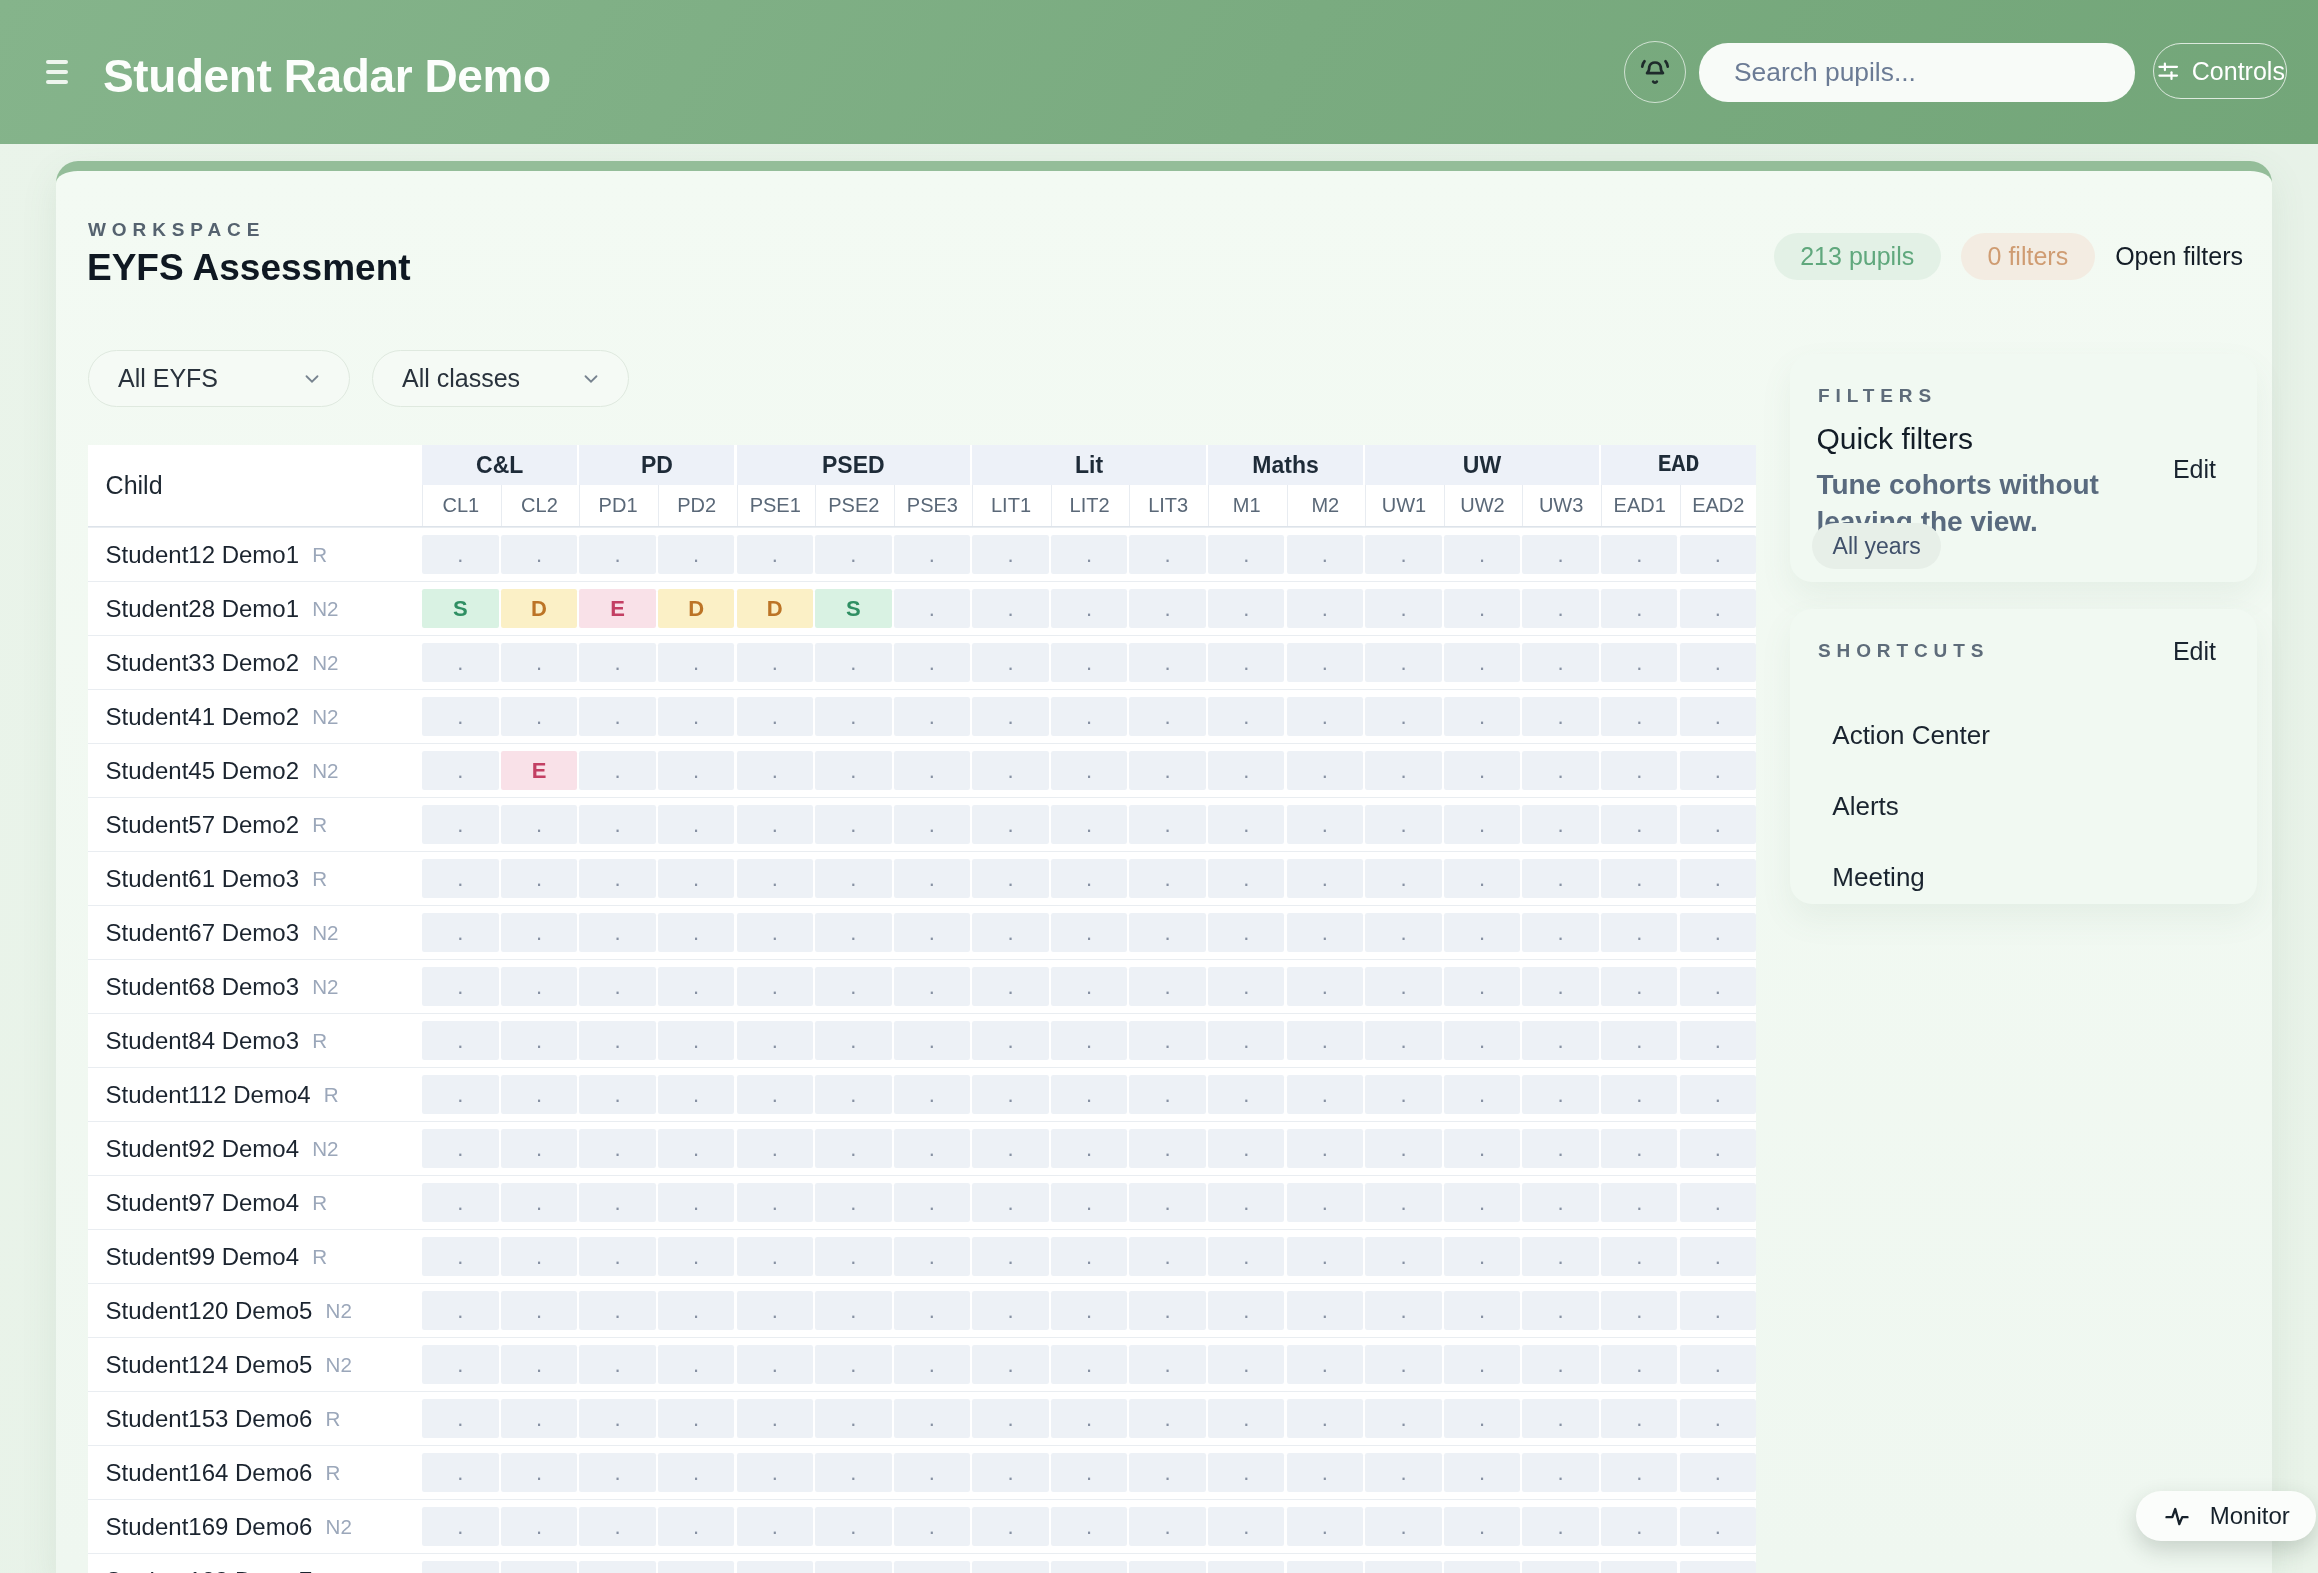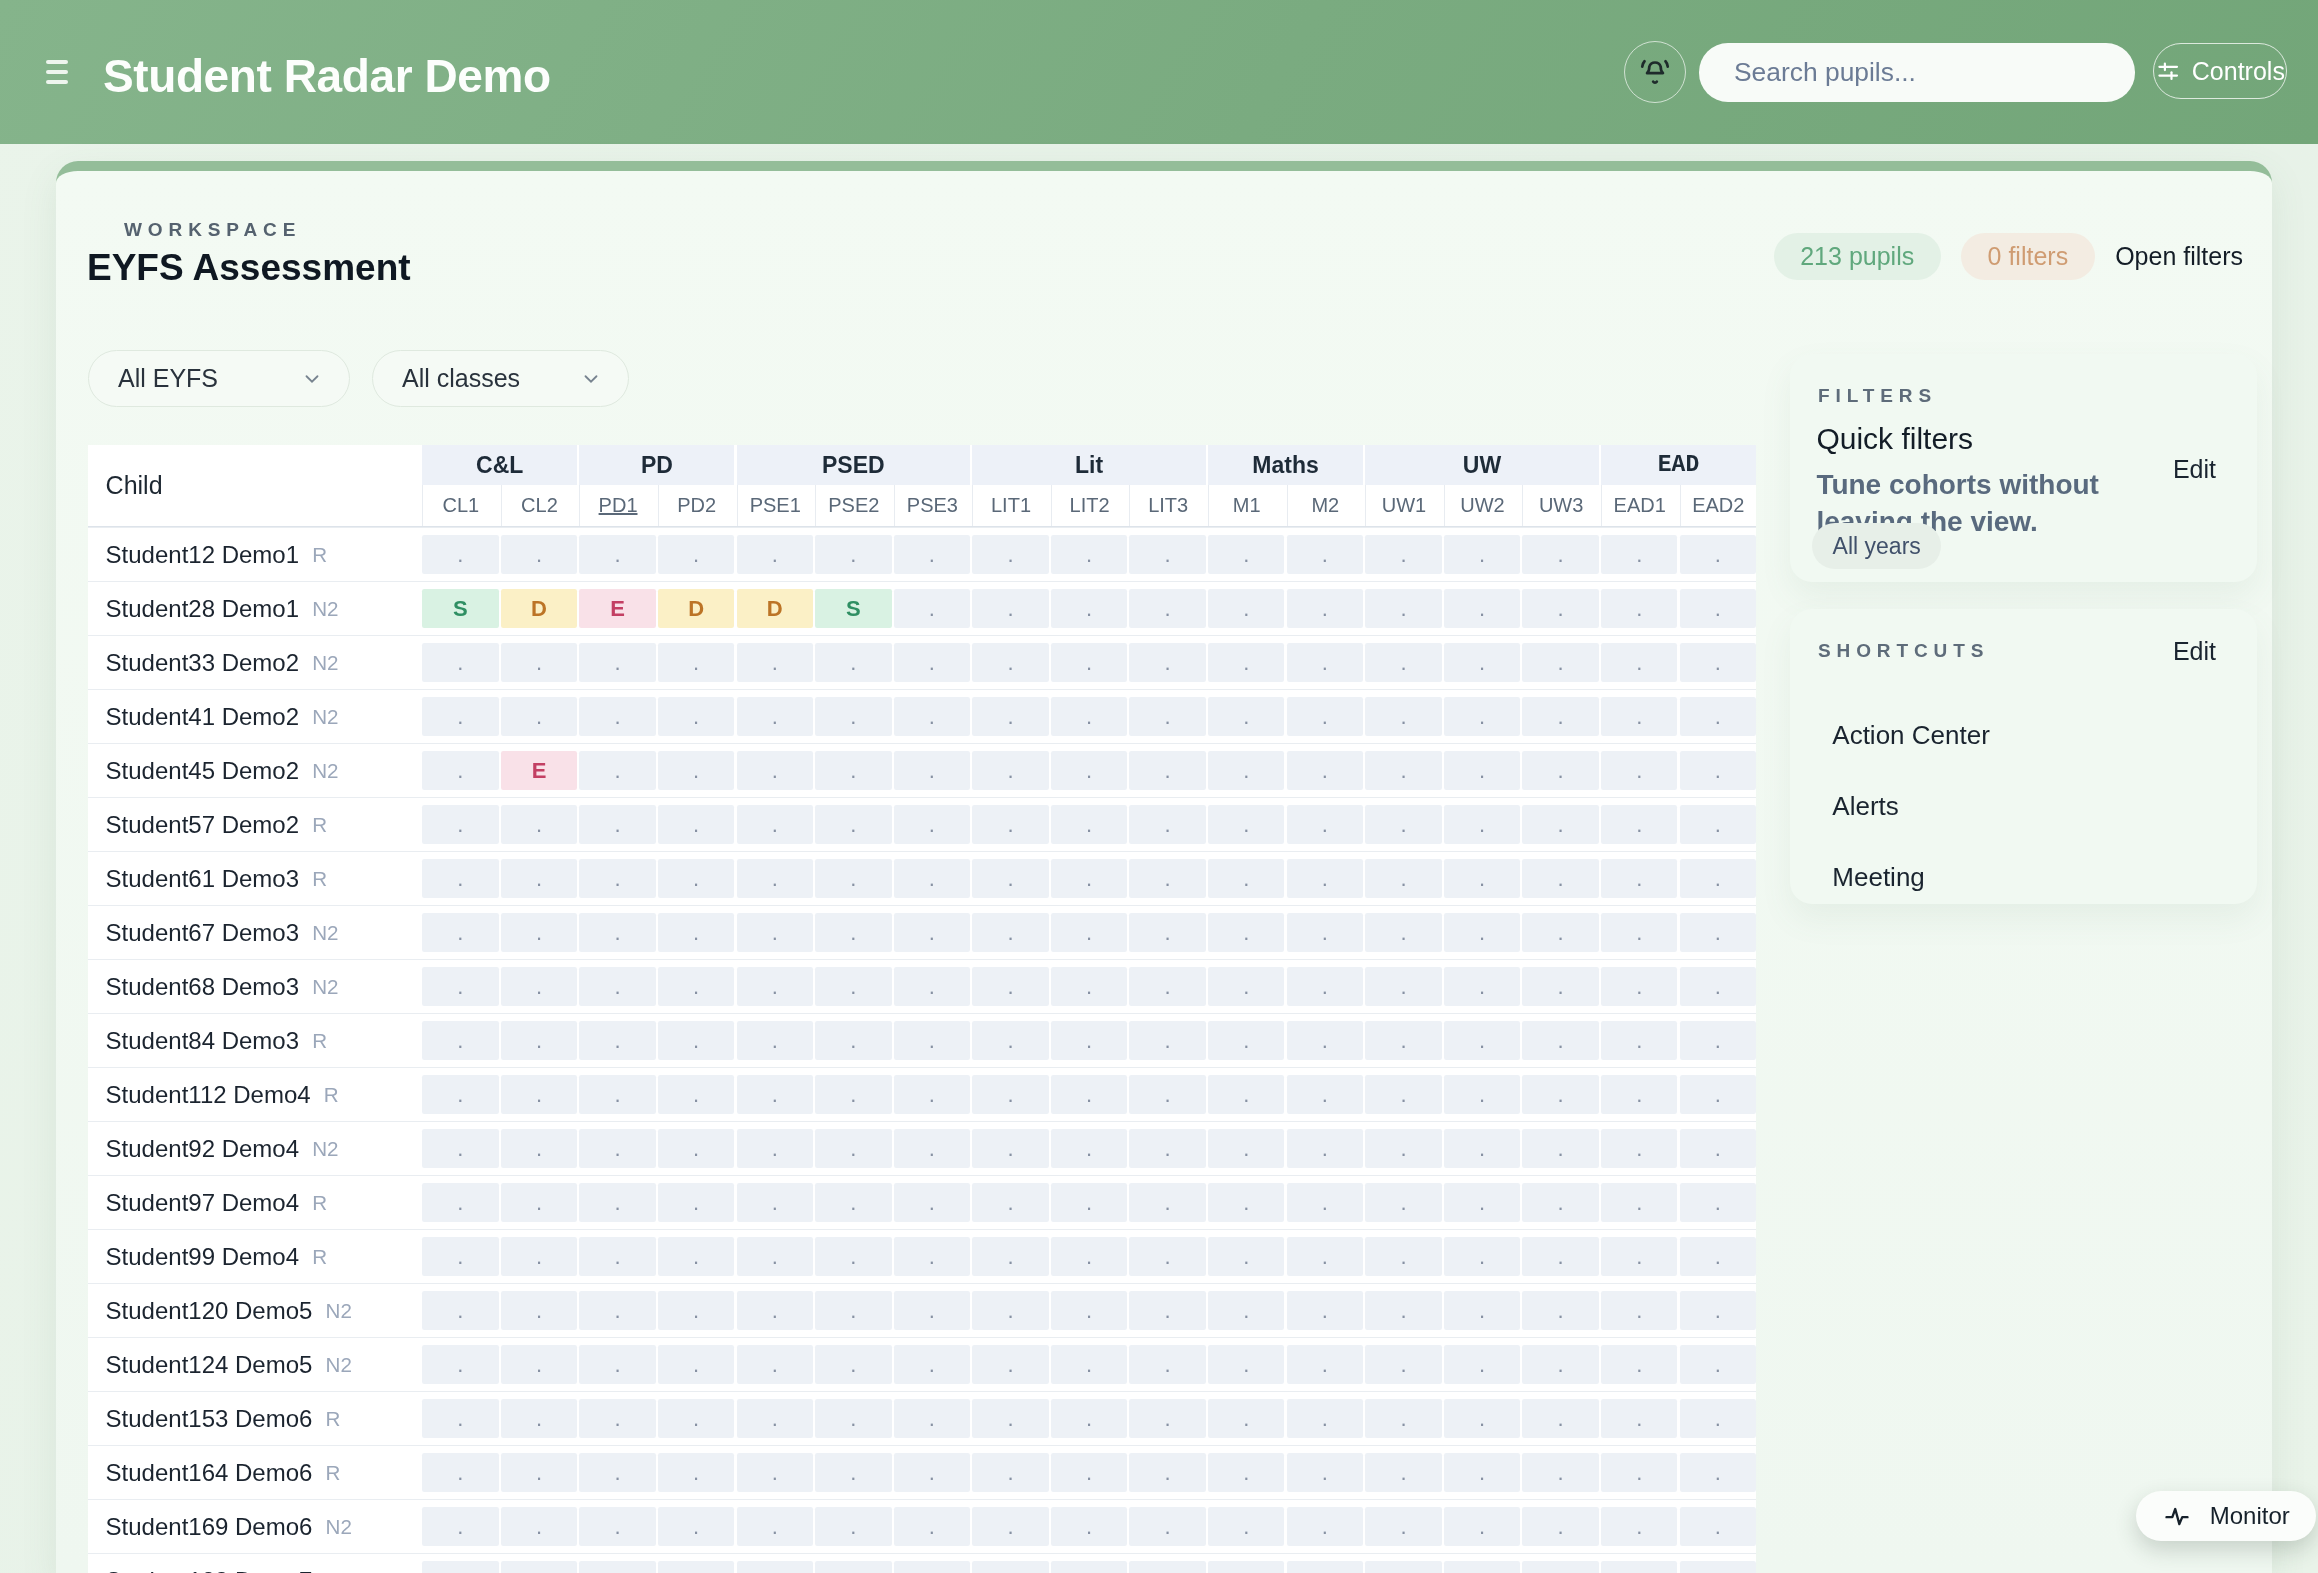--- a/index.html
+++ b/index.html
@@ -35,21 +35,21 @@
   
   .main-card {
     position:absolute; left:56px; top:161px; width:2216px; height:1413px;
     border-radius:22px 22px 0 0;
     background: linear-gradient(180deg,#f3faf3 0%, #eff7f0 100%);
     border-top:10.3px solid #94bd99;
     box-shadow: 0 13.2px 37px rgba(80,120,90,0.10);
   }
 
   .ws-label { position:absolute; left:32px; top:48px; font-size:19px; font-weight:600;
-    letter-spacing:5.9px; color:#55626f;margin-left:36px; }
+    letter-spacing:5.9px; color:#55626f; }
   .ws-title { position:absolute; left:31px; top:76px; font-size:37px; font-weight:bold; color:#0f1822; }
 
   .badges { position:absolute; right:29px; top:62px; display:flex; align-items:center; gap:20.6px; }
   .badge { height:47px; border-radius:23.5px; display:flex; align-items:center; padding:0 26.4px; font-size:25px; }
   .badge-pupils { background:#e3f1e6; color:#60a87d; }
   .badge-filters { background:#f3ece2; color:#cf9c72; }
   .open-filters { font-size:25px; color:#141d27; font-weight:500; background:none; border:none;
     cursor:pointer; font-family:inherit; }
 
   
@@ -180,21 +180,21 @@
           <div class="child-cell">Child</div>
           <div class="group-cell" style="grid-area: 1 / span 2;">C&amp;L</div>
           <div class="group-cell" style="grid-area: 1 / span 2;">PD</div>
           <div class="group-cell" style="grid-area: 1 / span 3;">PSED</div>
           <div class="group-cell" style="grid-area: 1 / span 3;">Lit</div>
           <div class="group-cell" style="grid-area: 1 / span 2;">Maths</div>
           <div class="group-cell" style="grid-area: 1 / span 3;">UW</div>
           <div class="group-cell" style="grid-area: 1 / span 2; font-family: Liberation Mono, monospace;">EAD</div>
           <div class="sub-cell" style="grid-row: 2;">CL1</div>
           <div class="sub-cell" style="grid-row: 2;">CL2</div>
-          <div class="sub-cell" style="grid-row: 2; text-decoration: underline;">PD1</div>
+          <div class="sub-cell" style="grid-row: 2;">PD1</div>
           <div class="sub-cell" style="grid-row: 2;">PD2</div>
           <div class="sub-cell" style="grid-row: 2;">PSE1</div>
           <div class="sub-cell" style="grid-row: 2;">PSE2</div>
           <div class="sub-cell" style="grid-row: 2;">PSE3</div>
           <div class="sub-cell" style="grid-row: 2;">LIT1</div>
           <div class="sub-cell" style="grid-row: 2;">LIT2</div>
           <div class="sub-cell" style="grid-row: 2;">LIT3</div>
           <div class="sub-cell" style="grid-row: 2;">M1</div>
           <div class="sub-cell" style="grid-row: 2;">M2</div>
           <div class="sub-cell" style="grid-row: 2;">UW1</div>

